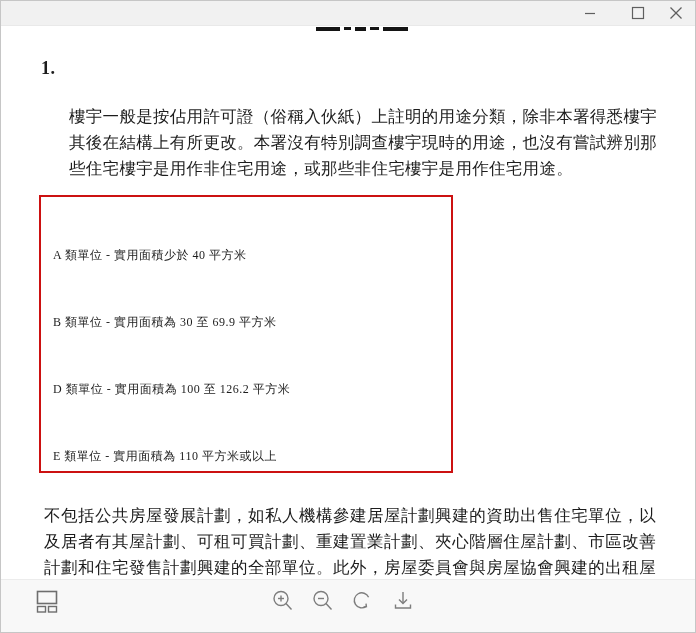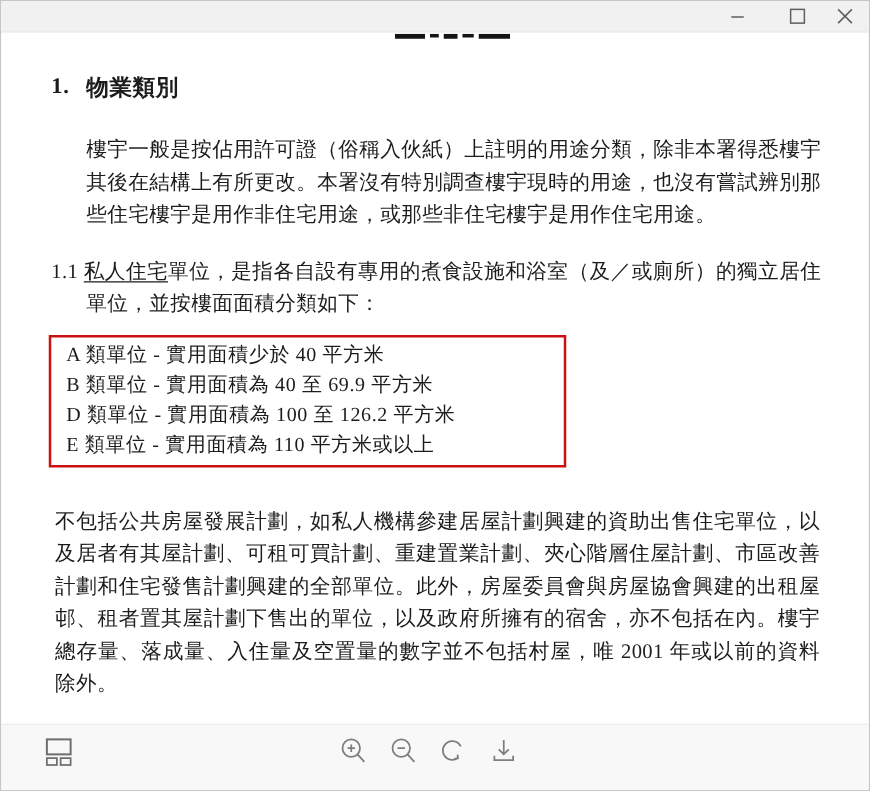--- a/index.html
+++ b/index.html
@@ -74,24 +74,25 @@
   }
   .item-num { margin-right: 0; }
   .u-underline { text-decoration: underline; text-underline-offset: 3px; }
   .unit-box {
     margin: 12px 0 0 38px;
     width: 414px;
     border: 2px solid #cc1111;
     padding: 3px 0 3px 12px;
   }
   .unit-line {
-    font-size: 16px;
+    font-size: 12px;
     line-height: 24px;
     letter-spacing: 0.5px;
     white-space: nowrap;
+    margin-top: 43px;
   }
   .para-exclusions { margin: 30px 0 0 43px; width: 612px; }
   
   .toolbar {
     position: absolute; left: 0; right: 0; bottom: 0;
     height: 53px;
     background: #f8f8f8;
     border-top: 1px solid #ececec;
   }
   .tool-btn {
@@ -144,30 +145,28 @@
     <div class="clipped-header">
       <span class="seg1"></span>
         <span class="seg2"></span>
         <span class="seg3"></span>
         <span class="seg4"></span>
         <span class="seg5"></span>
     </div>
 
     <div class="heading">
       <span class="h-num">1.</span>
-      <span>物業類別</span>
     </div>
 
     <div class="para para-intro">樓宇一般是按佔用許可證（俗稱入伙紙）上註明的用途分類，除非本署得悉樓宇其後在結構上有所更改。本署沒有特別調查樓宇現時的用途，也沒有嘗試辨別那些住宅樓宇是用作非住宅用途，或那些非住宅樓宇是用作住宅用途。</div>
 
-    <div class="para para-item"><span class="item-num">1.1</span> <span class="u-underline">私人住宅</span><span>單位，是指各自設有專用的煮食設施和浴室（及／或廁所）的獨立居住單位，並按樓面面積分類如下：</span></div>
 
     <div class="unit-box" style="border-color: rgb(204, 17, 17);">
       <div class="unit-line">A 類單位 - 實用面積少於 40 平方米</div>
-      <div class="unit-line">B 類單位 - 實用面積為 40 至 69.9 平方米</div>
+      <div class="unit-line">B 類單位 - 實用面積為 30 至 69.9 平方米</div>
       <div class="unit-line">D 類單位 - 實用面積為 100 至 126.2 平方米</div>
       <div class="unit-line">E 類單位 - 實用面積為 110 平方米或以上</div>
     </div>
 
     <div class="para para-exclusions">不包括公共房屋發展計劃，如私人機構參建居屋計劃興建的資助出售住宅單位，以及居者有其屋計劃、可租可買計劃、重建置業計劃、夾心階層住屋計劃、市區改善計劃和住宅發售計劃興建的全部單位。此外，房屋委員會與房屋協會興建的出租屋邨、租者置其屋計劃下售出的單位，以及政府所擁有的宿舍，亦不包括在內。樓宇總存量、落成量、入住量及空置量的數字並不包括村屋，唯 2001 年或以前的資料除外。</div>
 
   </div>
 
   <div class="toolbar">
 

